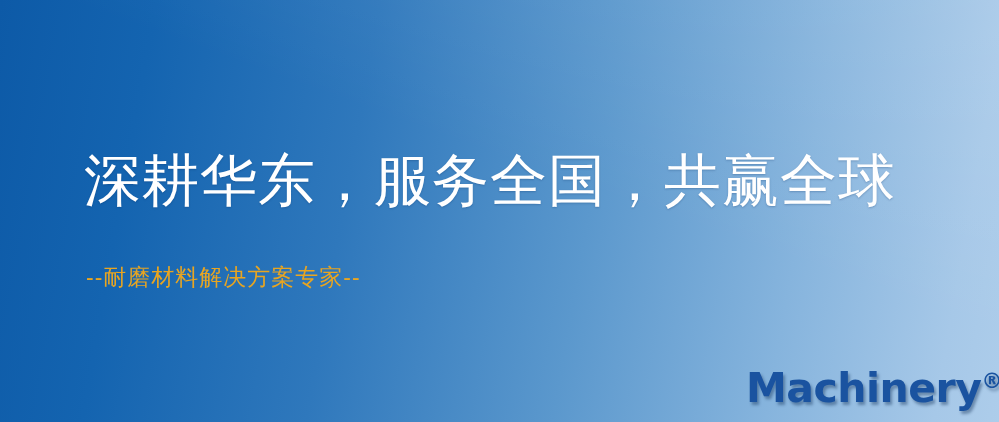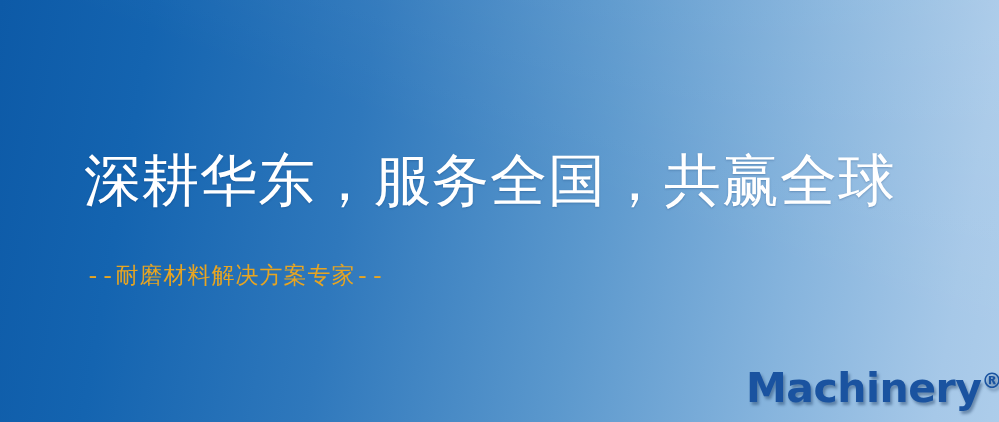--- a/index.html
+++ b/index.html
@@ -41,21 +41,21 @@
     color: #ffffff;
     letter-spacing: 1px;
     white-space: nowrap;
     text-shadow: 0 1px 2px rgba(0,40,90,0.25);
   }
 
   .subtitle {
     position: absolute;
     left: 86px;
     top: 266px;
-    font-family: Liberation Mono, monospace;
+    font-family: Liberation Sans, sans-serif;
     font-size: 23px;
     line-height: 1;
     color: #e8a521;
     letter-spacing: 1px;
     white-space: nowrap;
   }
 
   
   .logo {
     position: absolute;

